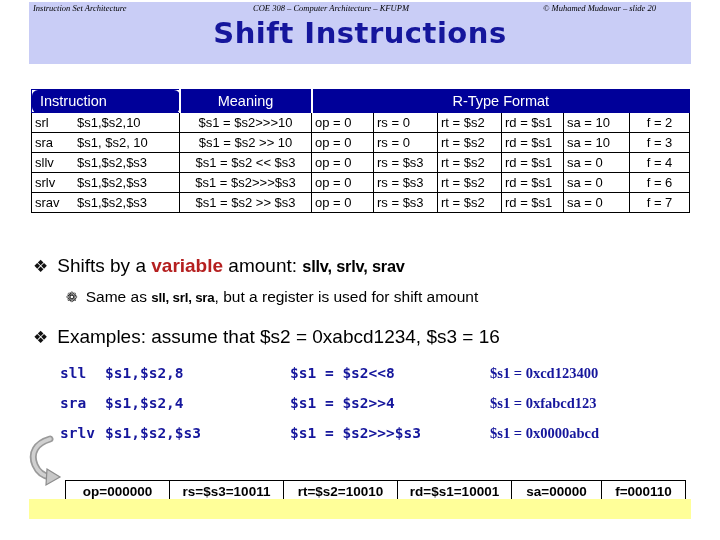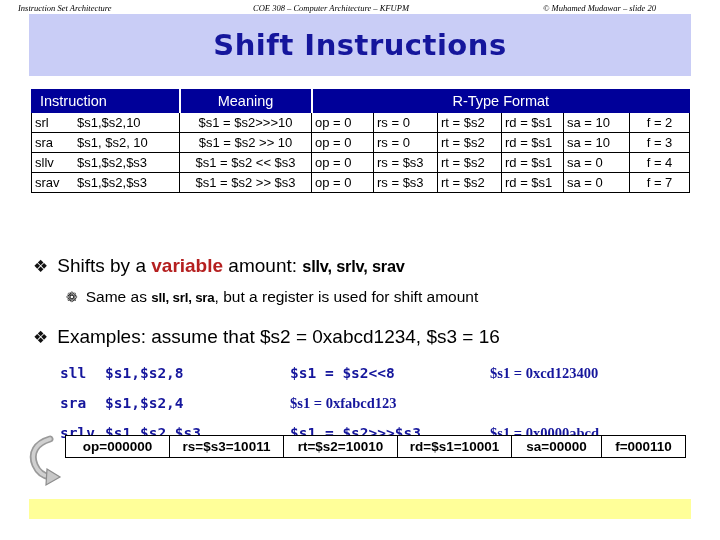--- a/index.html
+++ b/index.html
@@ -13,21 +13,21 @@
     position: relative;
     overflow: hidden;
     font-family: "Liberation Sans", sans-serif;
     color: #000000;
   }
 
   
   #title-band {
     position: absolute;
     left: 29px;
-    top: 14px;
+    top: 2px;
     width: 662px;
     height: 62px;
     background: #c9cdf6;
     display: flex;
     align-items: center;
     justify-content: center;
   }
   #title-text {
     font-family: "DejaVu Sans", sans-serif;
     font-size: 29px;
@@ -54,20 +54,21 @@
     font-weight: normal;
     height: 22px;
     padding: 0 2px;
     text-align: center;
     border: 1px solid #000099;
   }
   #shift-table th.hdr-instruction {
     text-align: left;
     padding-left: 8px;
     border-right: 2px solid #ffffff;
+    border-radius: 6px;
   }
   #shift-table th.hdr-meaning {
     border-right: 2px solid #ffffff;
   }
   #shift-table td {
     border: 1px solid #000000;
     height: 19px;
     font-size: 13px;
     padding: 0 3px;
     background: #ffffff;
@@ -152,21 +153,21 @@
     left: 26px;
     top: 435px;
     width: 40px;
     height: 55px;
   }
 
   
   #encoding-table {
     position: absolute;
     left: 65px;
-    top: 435px;
+    top: 480px;
     width: 620px;
     border-collapse: collapse;
     table-layout: fixed;
   }
   #encoding-table td {
     border: 1px solid #000000;
     height: 21px;
     font-size: 13.5px;
     font-family: "Liberation Sans", sans-serif;
     font-weight: bold;
@@ -187,21 +188,21 @@
   }
   .footer-text {
     position: absolute;
     top: 3px;
     font-family: "Liberation Serif", serif;
     font-style: italic;
     font-size: 8.5px;
     color: #000000;
     white-space: nowrap;
   }
-  #footer-left   { left: 18px; }
+  #footer-left   { left: 33px; }
   #footer-center { left: 253px; font-family: Liberation Serif, serif; }
   #footer-right  { left: 543px; }
 </style>
 </head>
 <body>
 
 <div id="title-band">
   <div id="title-text">Shift Instructions</div>
 </div>
 
@@ -248,20 +249,30 @@
         <td class="c-instr"><span class="mn">sllv</span><span>$s1,$s2,$s3</span></td>
         <td class="c-mean">$s1 = $s2 &lt;&lt; $s3</td>
         <td class="c-op">op = 0</td>
         <td class="c-rs">rs = $s3</td>
         <td class="c-rt">rt = $s2</td>
         <td class="c-rd">rd = $s1</td>
         <td class="c-sa">sa = 0</td>
         <td class="c-f">f = 4</td>
       </tr>
       <tr>
+        <td class="c-instr"><span class="mn">srlv</span><span>$s1,$s2,$s3</span></td>
+        <td class="c-mean">$s1 = $s2&gt;&gt;&gt;$s3</td>
+        <td class="c-op">op = 0</td>
+        <td class="c-rs">rs = $s3</td>
+        <td class="c-rt">rt = $s2</td>
+        <td class="c-rd">rd = $s1</td>
+        <td class="c-sa">sa = 0</td>
+        <td class="c-f">f = 6</td>
+      </tr>
+      <tr>
         <td class="c-instr"><span class="mn">srav</span><span>$s1,$s2,$s3</span></td>
         <td class="c-mean">$s1 = $s2 &gt;&gt; $s3</td>
         <td class="c-op">op = 0</td>
         <td class="c-rs">rs = $s3</td>
         <td class="c-rt">rt = $s2</td>
         <td class="c-rd">rd = $s1</td>
         <td class="c-sa">sa = 0</td>
         <td class="c-f">f = 7</td>
       </tr>
     </tbody>
@@ -285,20 +296,21 @@
 <div id="examples-block">
     <div class="ex-row">
       <span class="ex-op">sll</span>
       <span class="ex-args">$s1,$s2,8</span>
       <span class="ex-mean">$s1 = $s2&lt;&lt;8</span>
       <span class="ex-res">$s1 = 0xcd123400</span>
     </div>
     <div class="ex-row">
       <span class="ex-op">sra</span>
       <span class="ex-args">$s1,$s2,4</span>
+      <span class="ex-mean">$s1 = $s2&gt;&gt;4</span>
       <span class="ex-res">$s1 = 0xfabcd123</span>
     </div>
     <div class="ex-row">
       <span class="ex-op">srlv</span>
       <span class="ex-args">$s1,$s2,$s3</span>
       <span class="ex-mean">$s1 = $s2&gt;&gt;&gt;$s3</span>
       <span class="ex-res">$s1 = 0x0000abcd</span>
     </div>
   </div>
 

